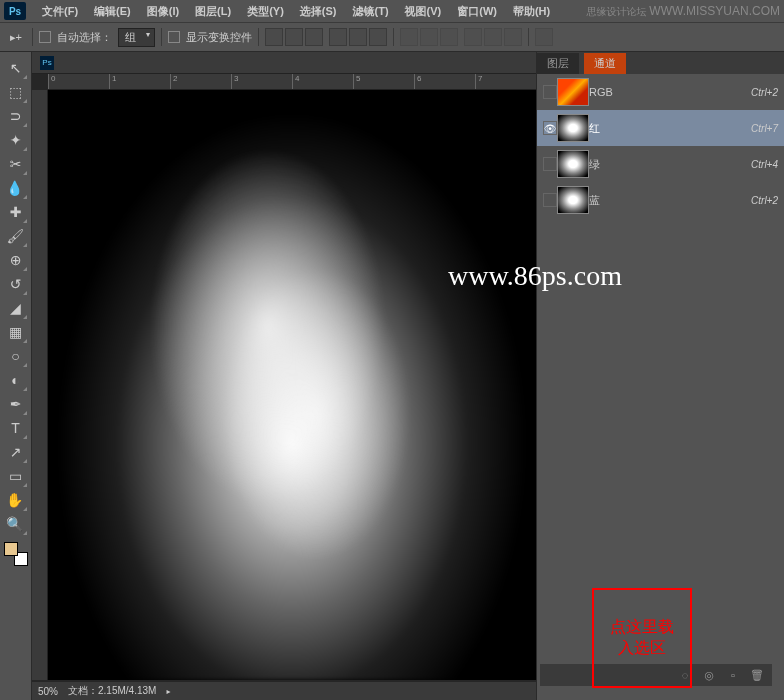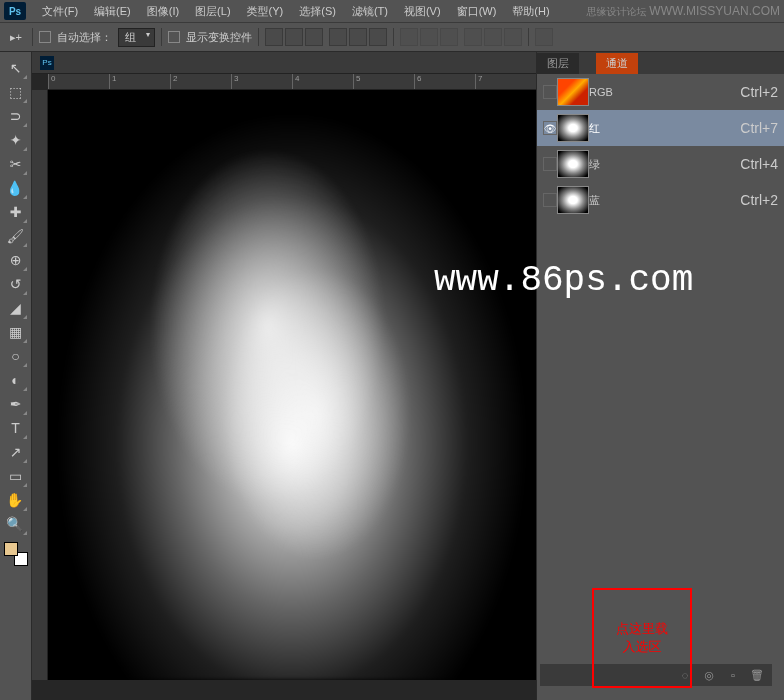--- a/index.html
+++ b/index.html
@@ -1,19 +1,19 @@
 <!DOCTYPE html>
 <html><head>
 <meta charset="utf-8">
 <style>
 * { margin: 0; padding: 0; box-sizing: border-box; font-family: "Microsoft YaHei", sans-serif; }
 body { background: #535353; width: 784px; height: 700px; overflow: hidden; position: relative; }
 .menubar { height: 22px; background: #535353; display: flex; align-items: center; padding: 0 4px; color: #ccc; font-size: 11px; }
 .ps-logo { width: 22px; height: 18px; background: #001d36; color: #5fc2ee; font-weight: bold; font-size: 10px; display: flex; align-items: center; justify-content: center; margin-right: 8px; border-radius: 2px; }
-.menu-item { padding: 0 8px; cursor: pointer; }
+.menu-item { padding: 0 8px; cursor: pointer; font-weight: bold; }
 .brand { margin-left: auto; color: #888; font-size: 10px; }
 .optbar { height: 30px; background: #535353; border-top: 1px solid #3a3a3a; border-bottom: 1px solid #2a2a2a; display: flex; align-items: center; padding: 0 6px; gap: 6px; color: #ccc; font-size: 11px; }
 .opt-icon { width: 20px; height: 20px; display: flex; align-items: center; justify-content: center; color: #ccc; }
 .checkbox { width: 12px; height: 12px; border: 1px solid #888; display: inline-block; vertical-align: middle; }
 .dropdown { background: #3a3a3a; border: 1px solid #222; padding: 1px 18px 1px 6px; position: relative; color: #ccc; }
 .dropdown::after { content: '▾'; position: absolute; right: 4px; font-size: 8px; }
 .divider { width: 1px; height: 18px; background: #3a3a3a; }
 .btn-group { display: flex; gap: 2px; }
 .btn-small { width: 18px; height: 18px; border: 1px solid #3a3a3a; background: #4a4a4a; }
 .btn-small.dis { opacity: 0.4; }
@@ -30,33 +30,33 @@
 .rulers-h { height: 16px; background: #3a3a3a; margin-left: 16px; border-bottom: 1px solid #222; display: flex; font-size: 8px; color: #999; }
 .ruler-tick { flex: 1; border-left: 1px solid #666; padding-left: 2px; }
 .canvas-body { display: flex; height: 590px; }
 .rulers-v { width: 16px; background: #3a3a3a; border-right: 1px solid #222; }
 .canvas { flex: 1; background: #000; position: relative; overflow: hidden; }
 .fire { position: absolute; inset: 0; background: radial-gradient(ellipse 60% 70% at 50% 60%, rgba(255,255,255,0.95) 0%, rgba(255,255,255,0.7) 20%, rgba(200,200,200,0.5) 40%, rgba(100,100,100,0.3) 60%, transparent 80%); filter: blur(2px); }
 .fire2 { position: absolute; inset: 0; background: radial-gradient(ellipse 40% 50% at 45% 40%, rgba(255,255,255,0.8) 0%, transparent 60%), radial-gradient(ellipse 35% 45% at 55% 55%, rgba(255,255,255,0.7) 0%, transparent 55%); filter: blur(3px); }
 .statusbar { position: absolute; bottom: 0; left: 0; right: 0; height: 18px; background: #3a3a3a; display: flex; align-items: center; padding: 0 6px; font-size: 10px; color: #ccc; gap: 10px; }
 .panels { width: 248px; background: #535353; border-left: 1px solid #2a2a2a; }
 .panel-tabs { height: 22px; background: #3a3a3a; display: flex; align-items: flex-end; }
-.ptab { padding: 3px 10px; font-size: 11px; color: #999; background: #2a2a2a; margin-right: 17px; cursor: pointer; }
+.ptab { padding: 3px 10px; font-size: 11px; color: #999; background: #2a2a2a; margin-right: 5px; cursor: pointer; }
 .ptab.active { background: #c2410c; color: #ccc; }
 .channel-list { background: #535353; }
 .channel-row { height: 36px; display: flex; align-items: center; padding: 3px 6px; color: #ccc; font-size: 11px; gap: 0; cursor: pointer; }
 .channel-row.selected { background: #7a8aa0; color: #fff; }
 .ch-eye { width: 14px; height: 14px; border: 1px solid #666; display: flex; align-items: center; justify-content: center; font-size: 10px; }
 .ch-thumb { width: 32px; height: 28px; background: #000; border: 1px solid #888; display: flex; align-items: center; justify-content: center; overflow: hidden; }
 .ch-thumb.rgb { background: linear-gradient(135deg, #ff4400 30%, #ffaa00 50%, #cc2200 70%); }
 .ch-thumb.gray { background: radial-gradient(ellipse at center, #fff 20%, #888 50%, #000 90%); }
 .ch-name { flex: 1; }
-.ch-key { font-size: 14px; color: #ccc; }
-.watermark { position: absolute; top: 260px; left: 434px; color: #fff; font-size: 36px; font-family: Liberation Mono, monospace; pointer-events: none; z-index: 10; }
-.redbox { position: absolute; border: 2px solid red; width: 100px; height: 100px; right: 92px; bottom: 12px; display: flex; flex-direction: column; align-items: center; justify-content: center; color: red; font-size: 13px; z-index: 5; }
+.ch-key { font-size: 10px; color: #ccc; font-style: italic; }
+.watermark { position: absolute; top: 260px; left: 448px; color: #fff; font-size: 28px; font-family: Liberation Serif, serif; pointer-events: none; z-index: 10; }
+.redbox { position: absolute; border: 2px solid red; width: 100px; height: 100px; right: 92px; bottom: 12px; display: flex; flex-direction: column; align-items: center; justify-content: center; color: red; font-size: 16px; z-index: 5; }
 .panel-footer { position: absolute; bottom: 14px; right: 12px; width: 232px; height: 22px; background: #3a3a3a; display: flex; align-items: center; justify-content: flex-end; gap: 10px; padding: 0 8px; }
 .pf-icon { width: 14px; height: 14px; color: #999; font-size: 11px; display: flex; align-items: center; justify-content: center; }
 </style>
 </head>
 <body>
 
 <div class="menubar">
   <div class="ps-logo">Ps</div>
   <div class="menu-item">文件(F)</div>
   <div class="menu-item">编辑(E)</div>
@@ -148,20 +148,25 @@
       <div class="ruler-tick">6</div>
       <div class="ruler-tick">7</div>
     </div>
     <div class="canvas-body">
       <div class="rulers-v"></div>
       <div class="canvas">
         <div class="fire"></div>
         <div class="fire2"></div>
       </div>
     </div>
+    <div class="statusbar">
+      <span>50%</span>
+      <span>文档：2.15M/4.13M</span>
+      <span style="font-size:8px">▸</span>
+    </div>
   </div>
 
   <div class="panels">
     <div class="panel-tabs">
       <div class="ptab">图层</div>
       <div class="ptab active">通道</div>
     </div>
     <div class="channel-list">
       <div class="channel-row">
         <span class="ch-eye"></span>

